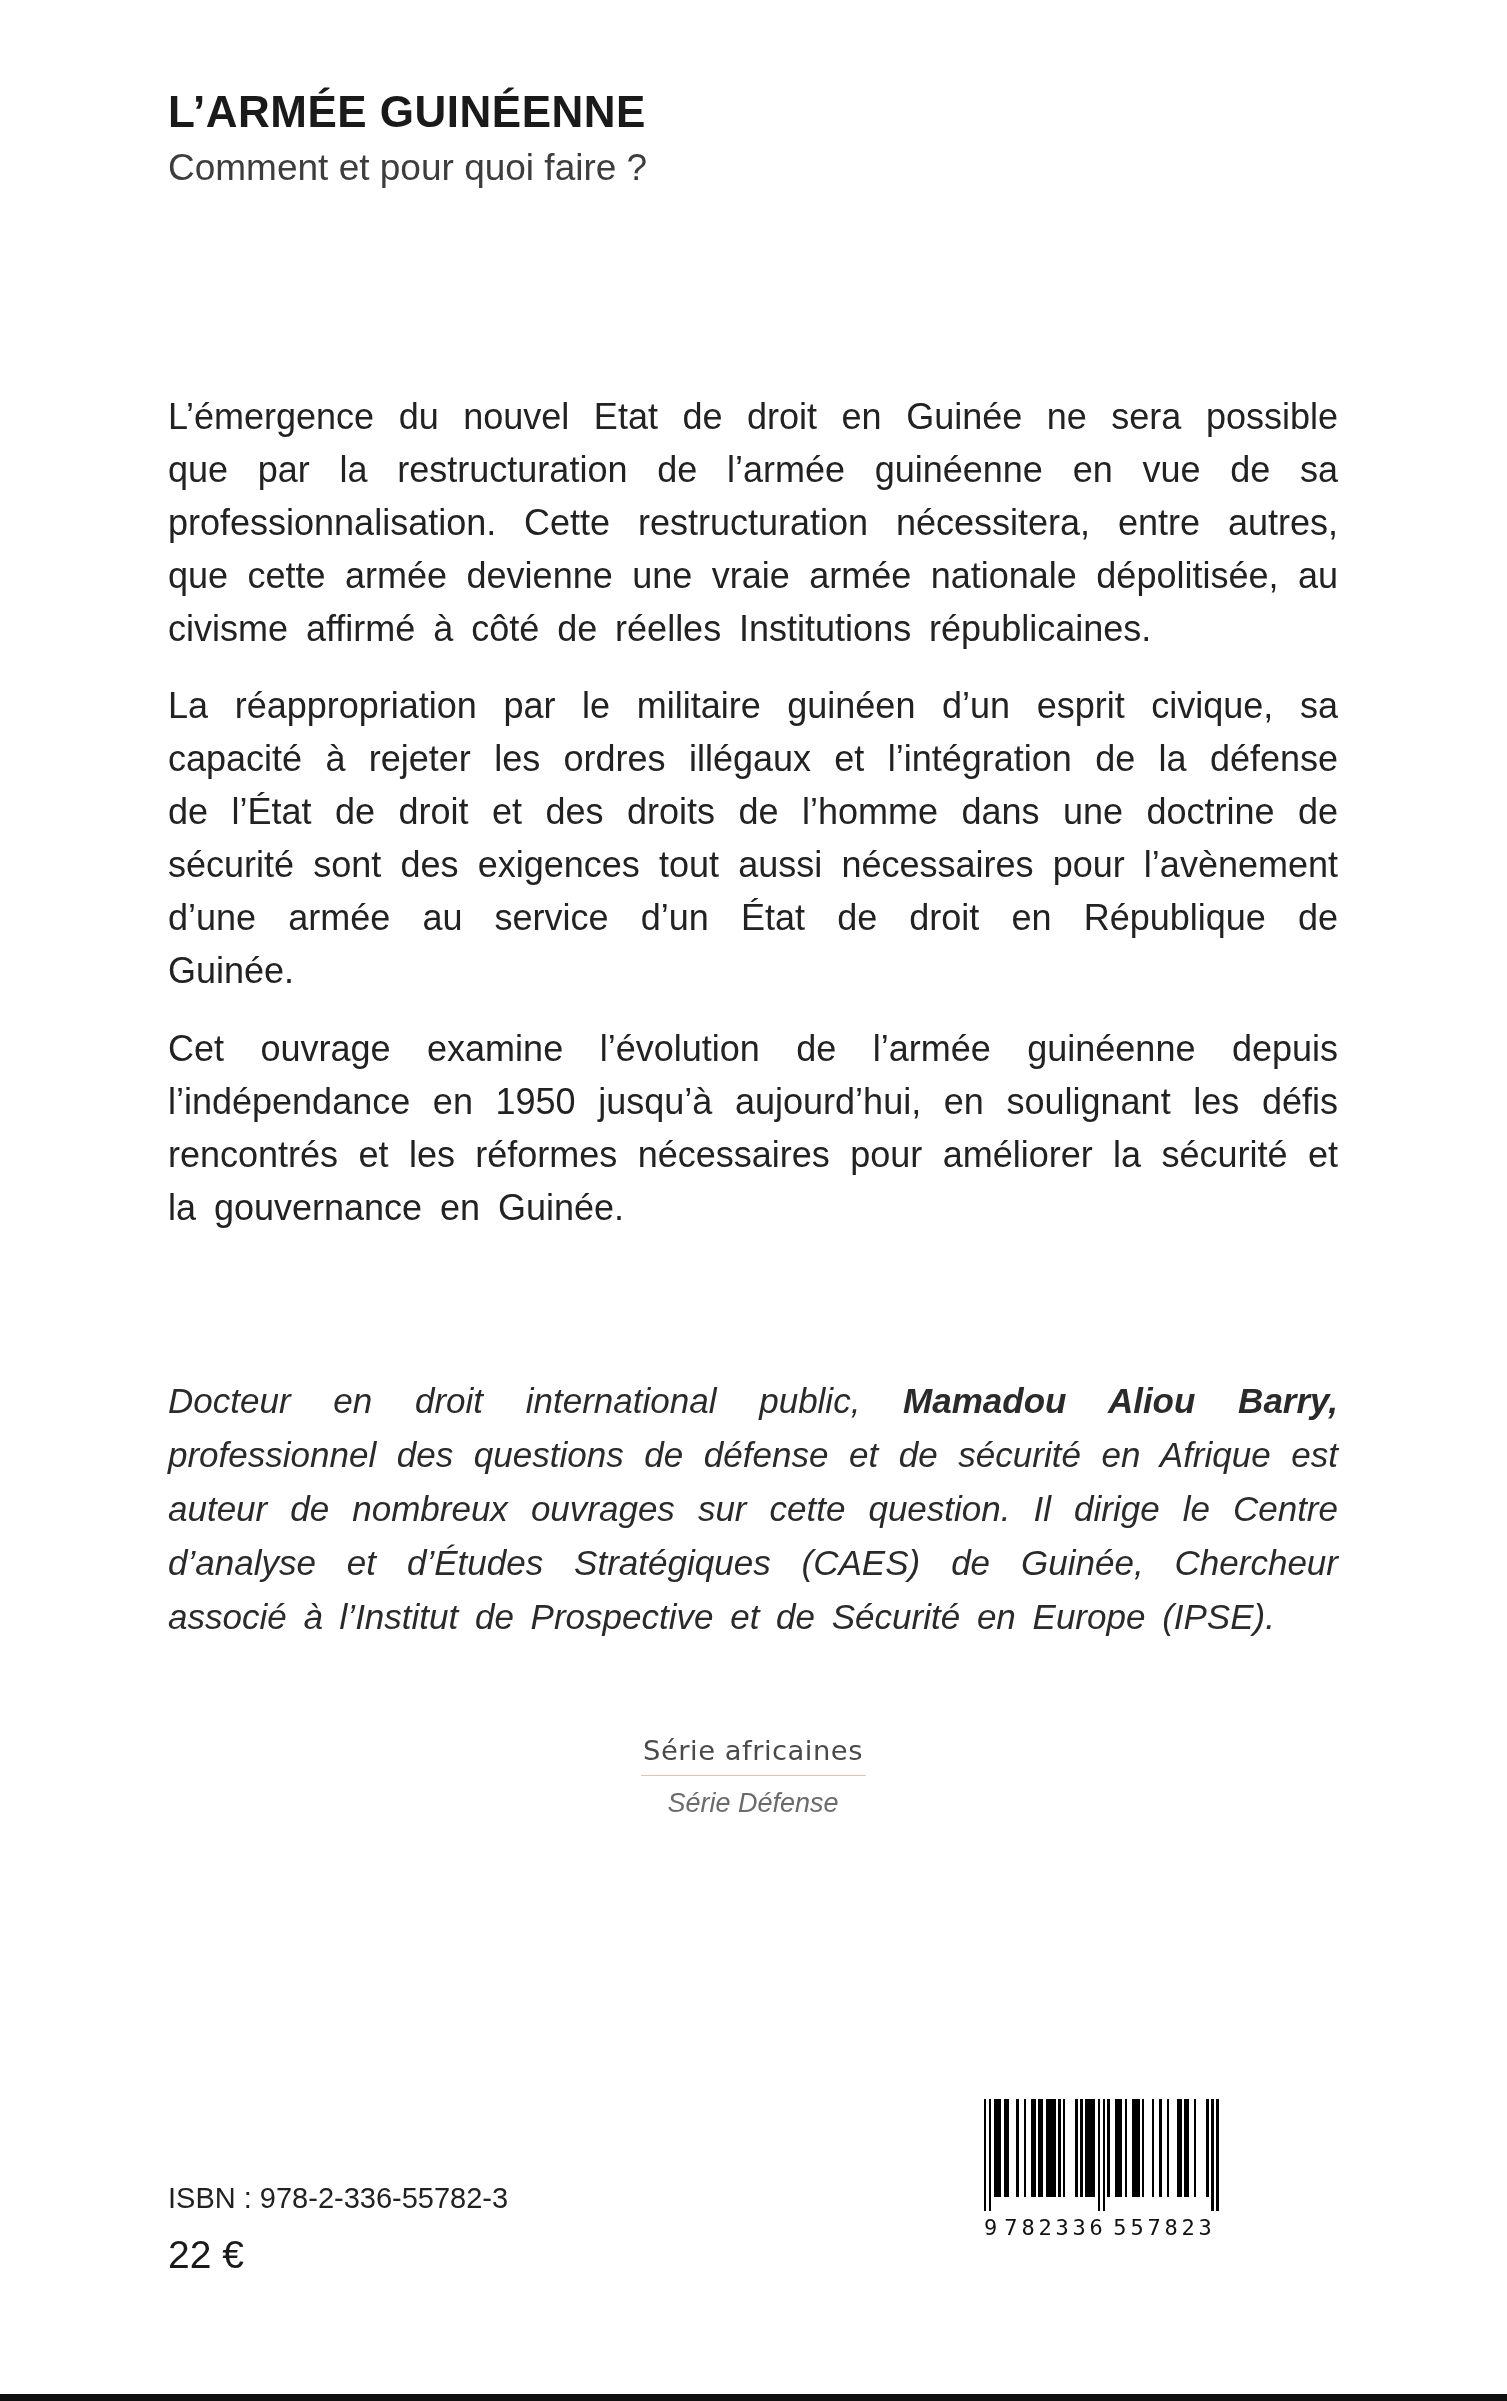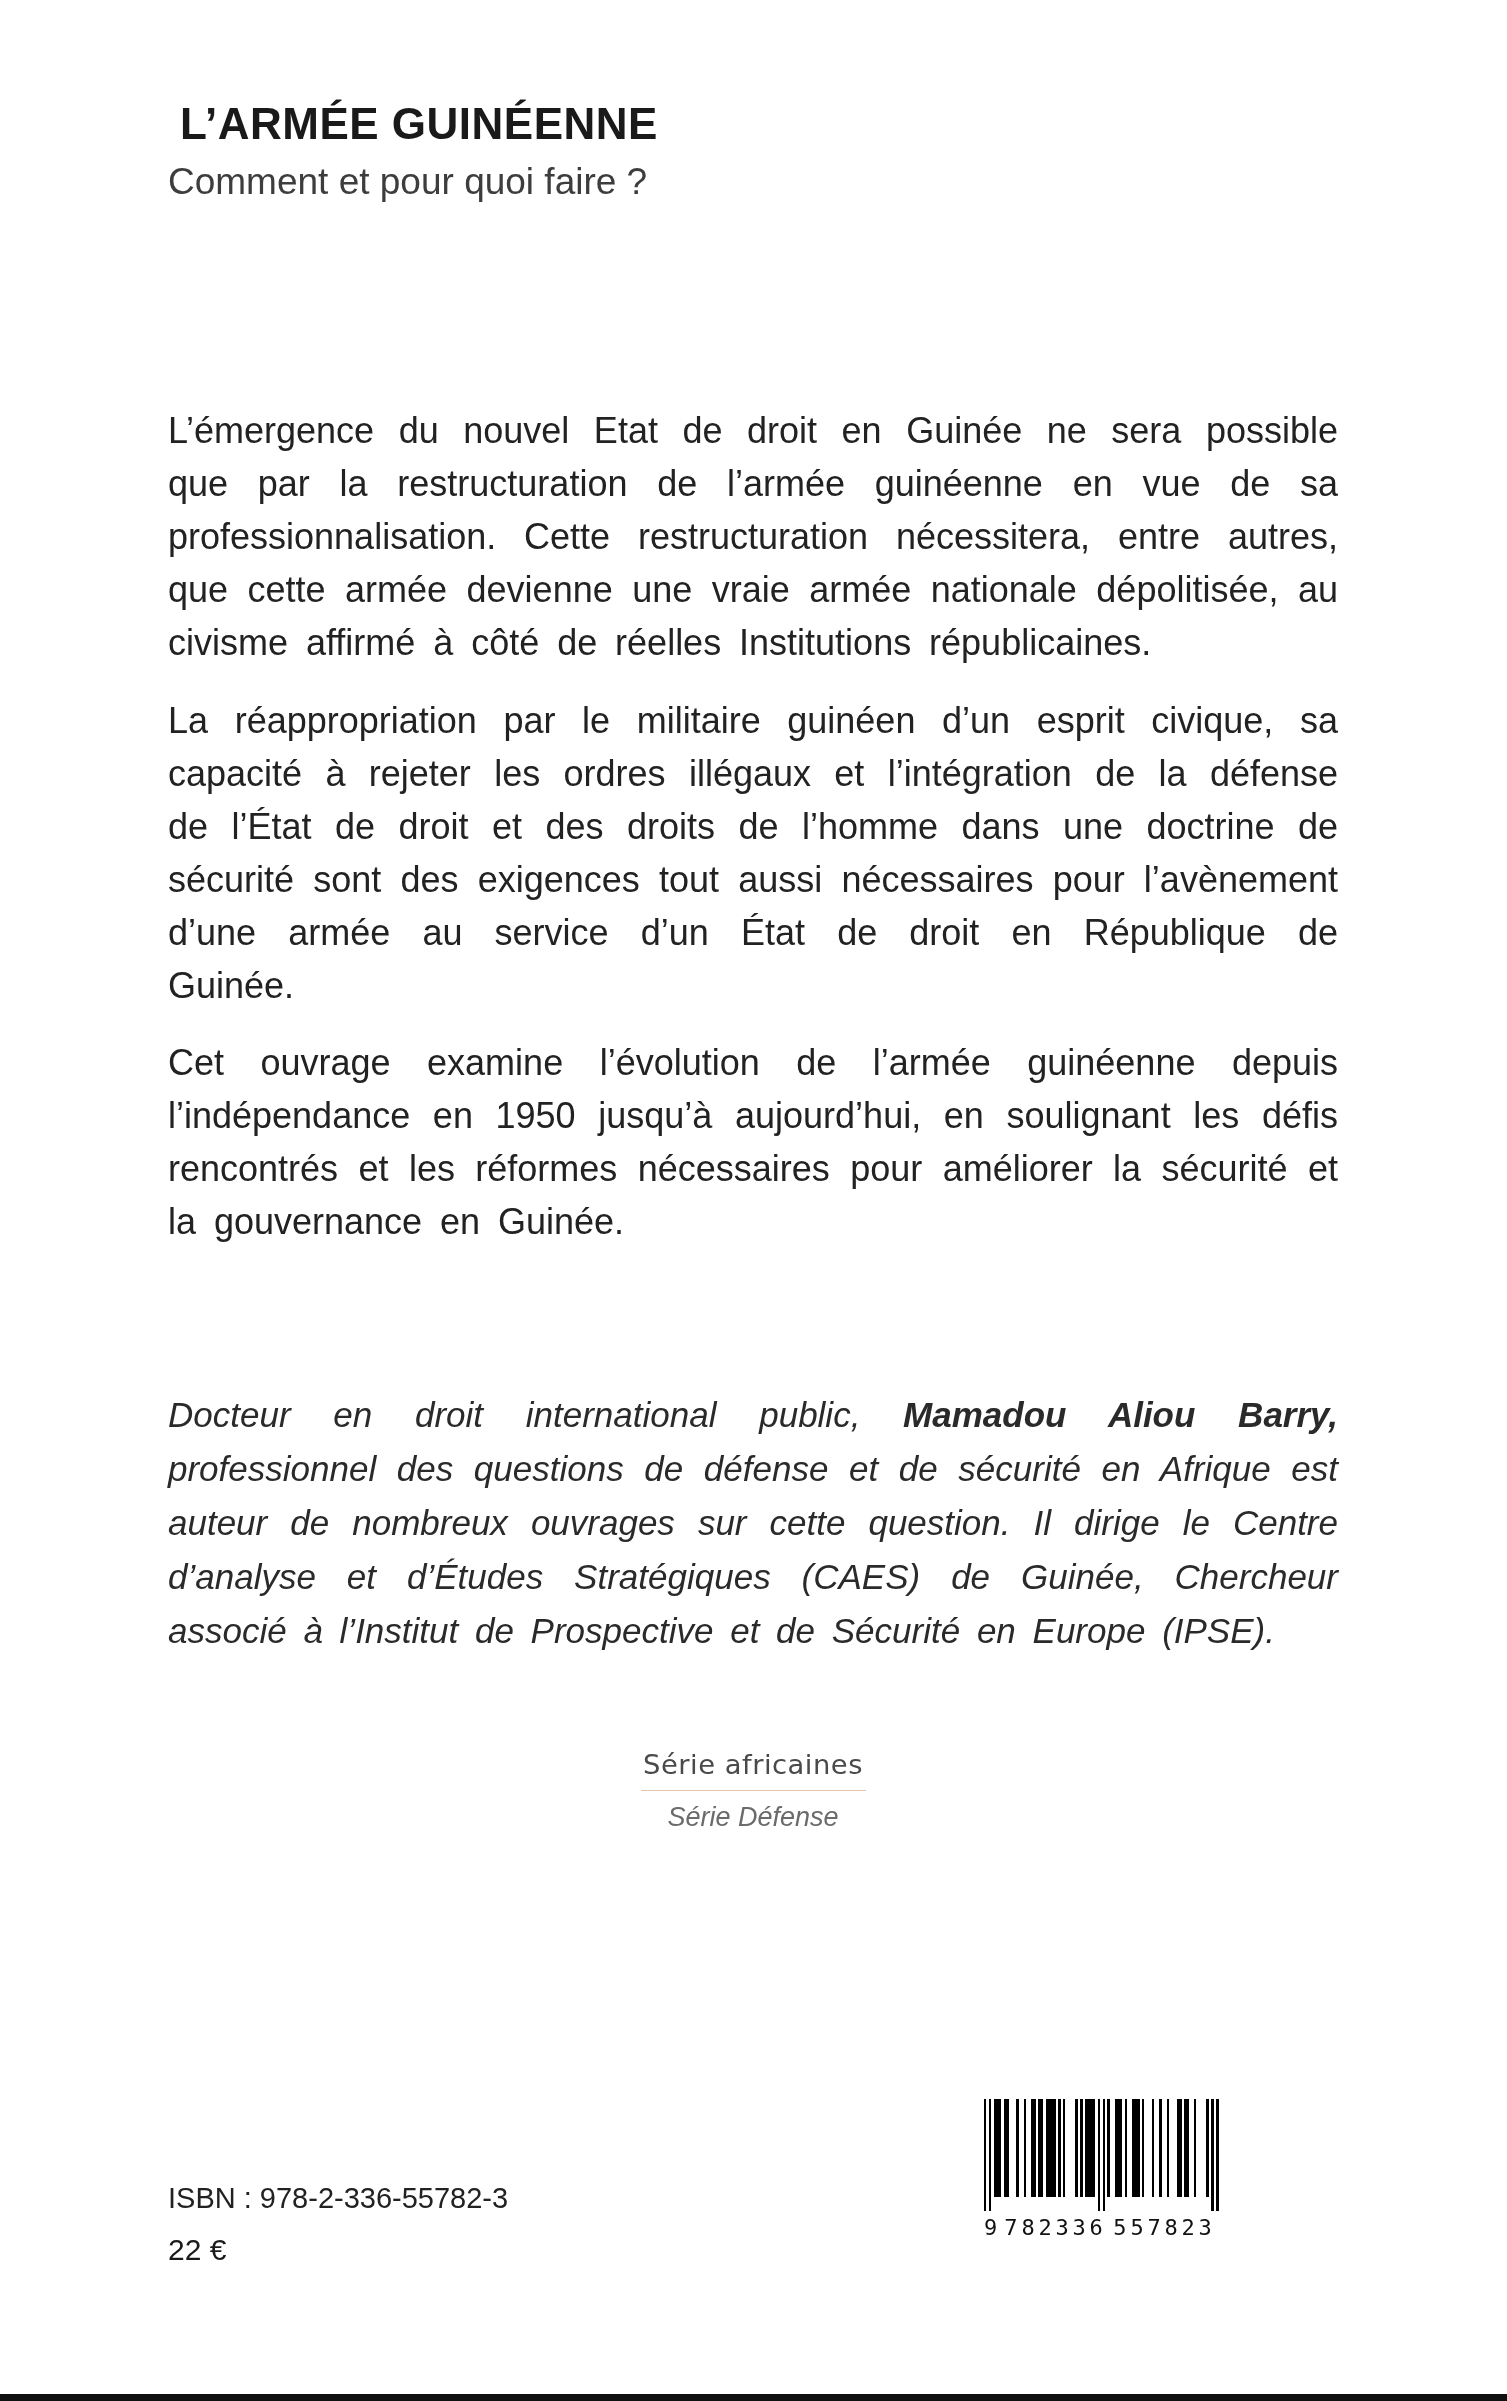--- a/index.html
+++ b/index.html
@@ -16,21 +16,21 @@
 
   .content {
     padding: 87px 170px 0 168px;
   }
 
   .title {
     font-size: 44px;
     font-weight: 700;
     letter-spacing: 0.5px;
     color: #1a1a1a;
-    margin: 12px;
+    margin: 0;
   }
   .subtitle {
     font-size: 37px;
     font-weight: 400;
     color: #3d3d3d;
     margin: 9.5px 0 0 0;
   }
 
   .synopsis {
     margin-top: 201px;
@@ -90,21 +90,21 @@
     left: 168px;
     top: 2182px;
     font-size: 29px;
     color: #222222;
     text-align: center;
   }
   .price {
     position: absolute;
     left: 168px;
     top: 2233px;
-    font-size: 30px;
+    font-size: 39px;
     color: #1a1a1a;
   }
 
   .barcode {
     position: absolute;
     left: 984px;
     top: 2099px;
     width: 235px;
     background: #ffffff;
   }

